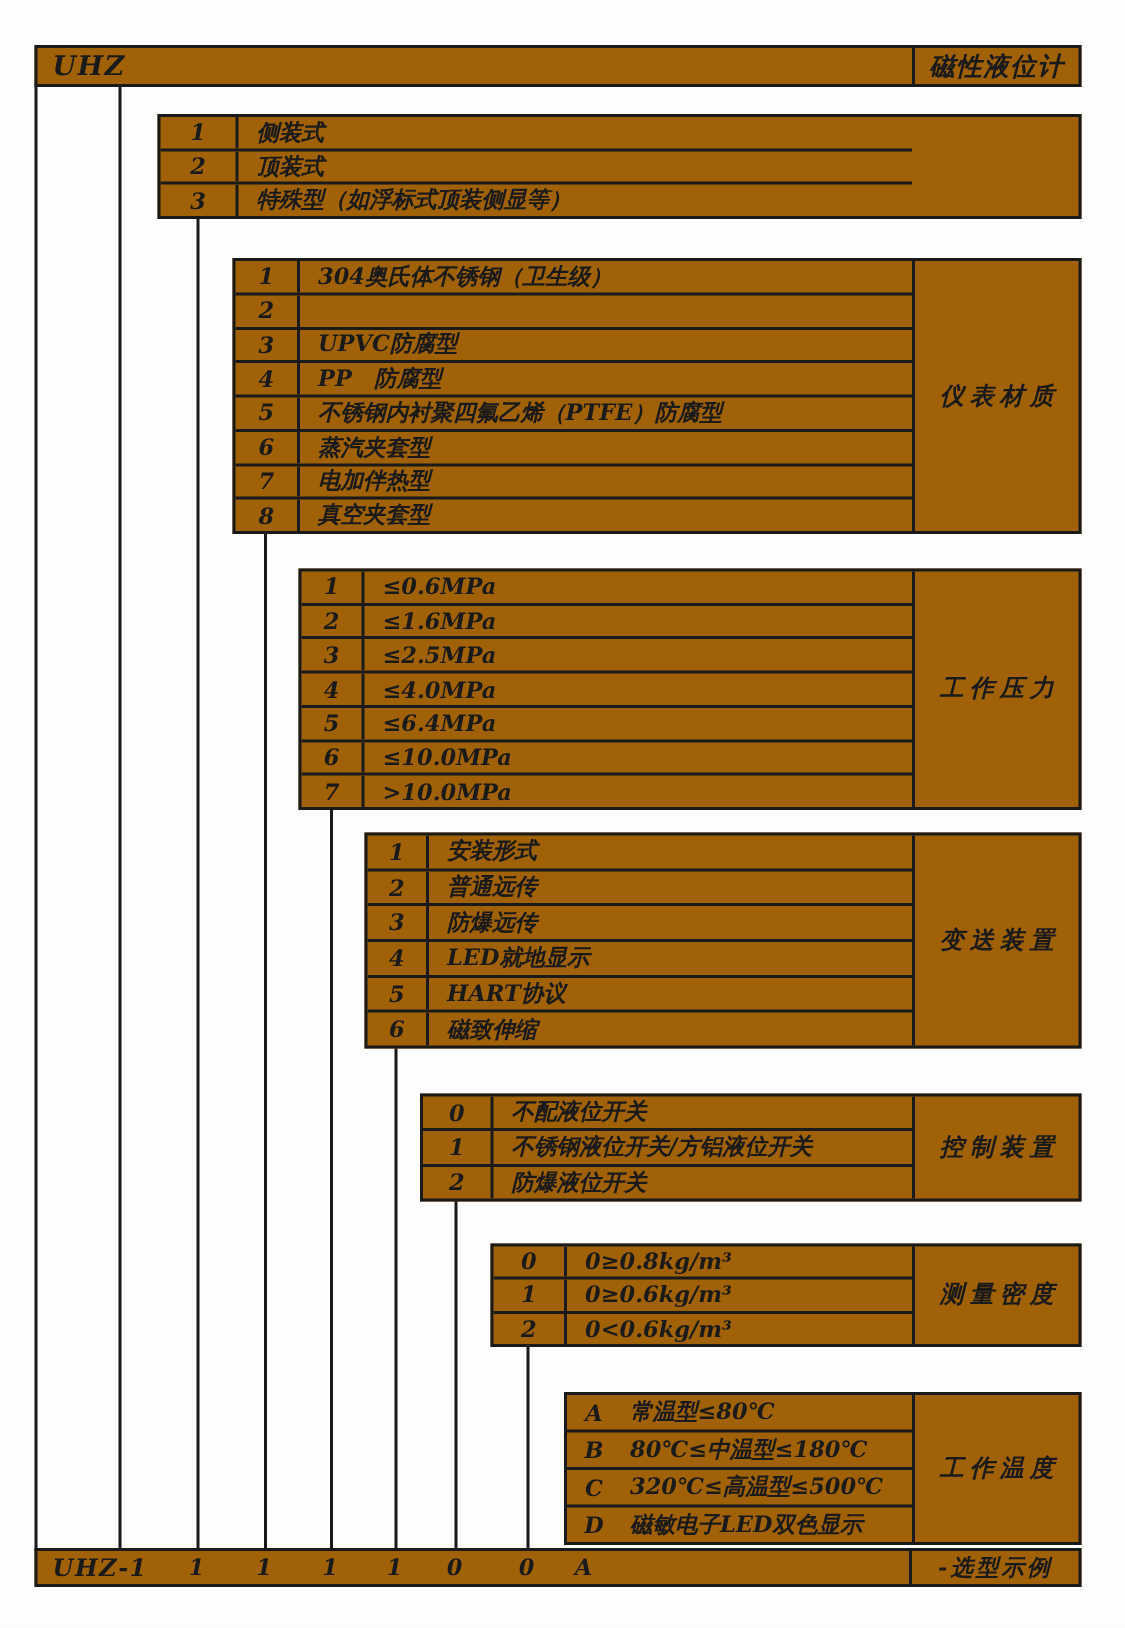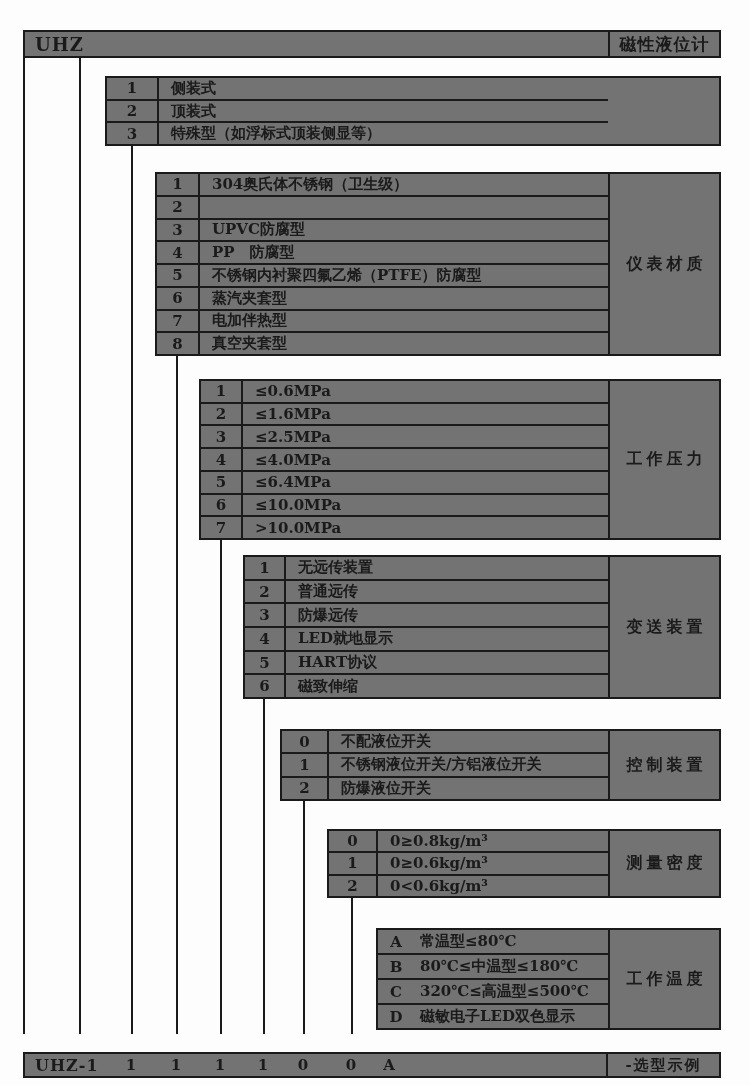--- a/index.html
+++ b/index.html
@@ -6,21 +6,21 @@
   html,body { background:#ffffff; }
   body {
     width:750px; height:1085px; position:relative;
     font-family:"DejaVu Serif","Liberation Serif",serif;
     color:#1a1a1a; font-weight:700;
   }
   .canvas { position:relative; width:750px; height:1085px; background:#fdfdfd; overflow:hidden; }
 
   .vl { position:absolute; width:2px; background:#1a1a1a; z-index:1; }
 
-  .box { position:absolute; border:2px solid #1a1a1a; background:#737373; z-index:2; }
+  .box { position:absolute; border:2px solid #1a1a1a; background:#a16207; z-index:2;font-style:italic; }
 
   
   .header { display:flex; }
   .header .h-left { flex:1; display:flex; align-items:center; padding-left:10px;
                     font-size:18px; letter-spacing:1px; }
   .header .h-right { width:111px; border-left:2px solid #1a1a1a; display:flex;
                      align-items:center; justify-content:center; font-size:17px; letter-spacing:1px; }
 
   
   .group .rows { position:absolute; top:0; bottom:0; left:0; right:111px;
@@ -32,21 +32,21 @@
                  border-right:2px solid #1a1a1a; flex:none; font-size:15px; }
   .group .code.nd { border-right:none; }
   .group .desc { padding-left:12px; }
   .group .desc.tight { padding-left:6px; }
   .group .glabel { position:absolute; top:0; bottom:0; right:0; width:111px;
                    border-left:2px solid #1a1a1a; display:flex; align-items:center;
                    justify-content:center; font-size:16px; letter-spacing:4px;
                    text-indent:4px; }
 
   
-  .band { z-index:3;margin-top:20px; }
+  .band { z-index:3; }
   .band .b-codes { position:absolute; left:0; top:0; bottom:0; right:111px;
                    border-right:2px solid #1a1a1a; }
   .band .b-model { position:absolute; left:10px; top:50%; transform:translateY(-50%);
                    font-size:16px; letter-spacing:1px; }
   .band .b-code { position:absolute; top:50%; transform:translate(-50%,-50%); font-size:15px; }
   .band .b-label { position:absolute; right:0; top:0; bottom:0; width:111px;
                    display:flex; align-items:center; justify-content:center;
                    font-size:15px; letter-spacing:2px; }
 </style>
 </head>
@@ -153,21 +153,21 @@
             <div class="code" style="width: 42px;">7</div>
             <div class="desc">&gt;10.0MPa</div>
           </div>
         </div>
         <div class="glabel">工作压力</div>
       </div>
       <div class="box group" style="left: 243px; top: 555px; width: 478px; height: 144px;">
         <div class="rows">
           <div class="row">
             <div class="code" style="width: 41px;">1</div>
-            <div class="desc">无远传装置</div>
+            <div class="desc">安装形式</div>
           </div>
           <div class="row">
             <div class="code" style="width: 41px;">2</div>
             <div class="desc">普通远传</div>
           </div>
           <div class="row">
             <div class="code" style="width: 41px;">3</div>
             <div class="desc">防爆远传</div>
           </div>
           <div class="row">

